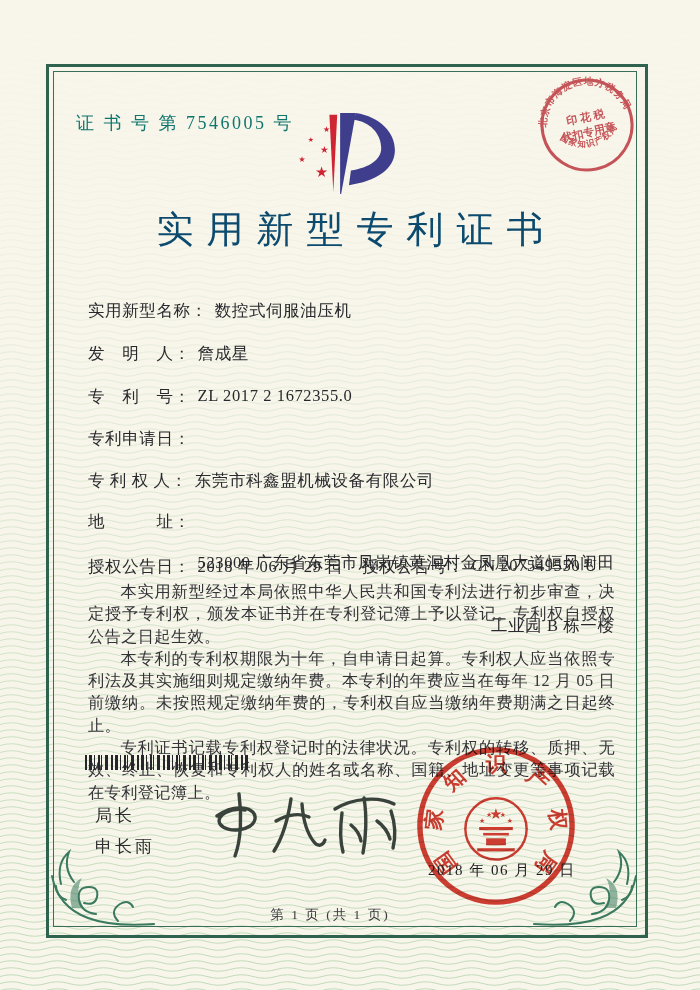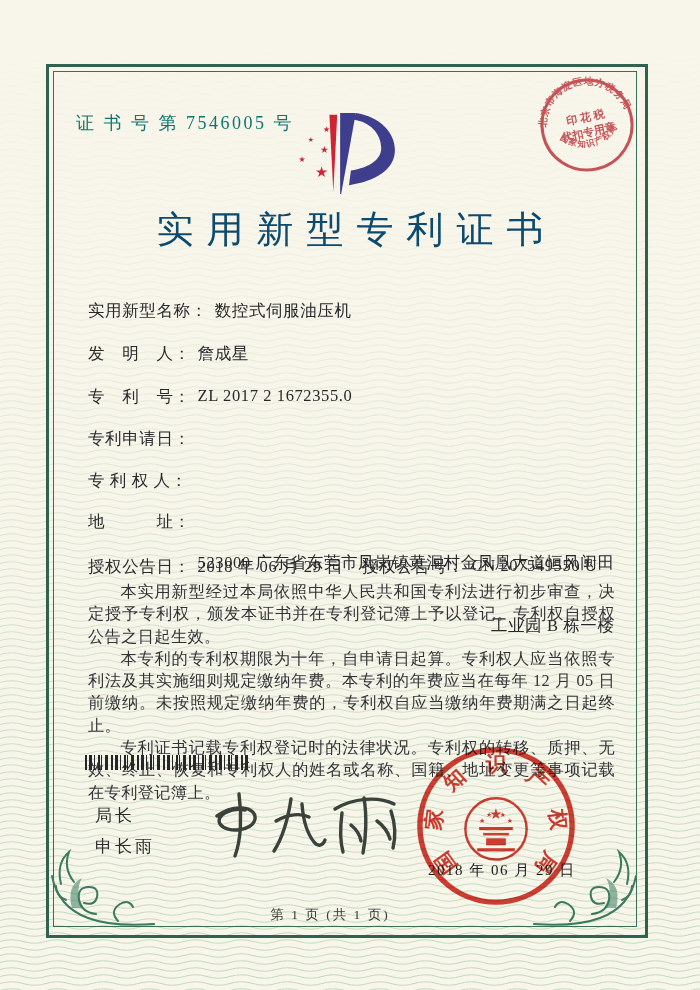--- a/index.html
+++ b/index.html
@@ -123,20 +123,21 @@
   </div>
   <div class="frow" style="top:386px">
     <span class="lab">专　利　号：</span>
     <span class="val">ZL 2017 2 1672355.0</span>
   </div>
   <div class="frow" style="top:428px">
     <span class="lab">专利申请日：</span>
   </div>
   <div class="frow" style="top:470px">
     <span class="lab">专 利 权 人：</span>
+    <span class="val">东莞市科鑫盟机械设备有限公司</span>
   </div>
   <div class="frow addr" style="top:511px">
     <span class="lab">地　　　址：</span>
     <span class="val">
       <div>523000 广东省东莞市凤岗镇黄洞村金凤凰大道恒风闽田</div>
       <div>工业园 B 栋一楼</div>
     </span>
   </div>
   <div class="frow" style="top:556px">
     <span class="lab">授权公告日：</span>

